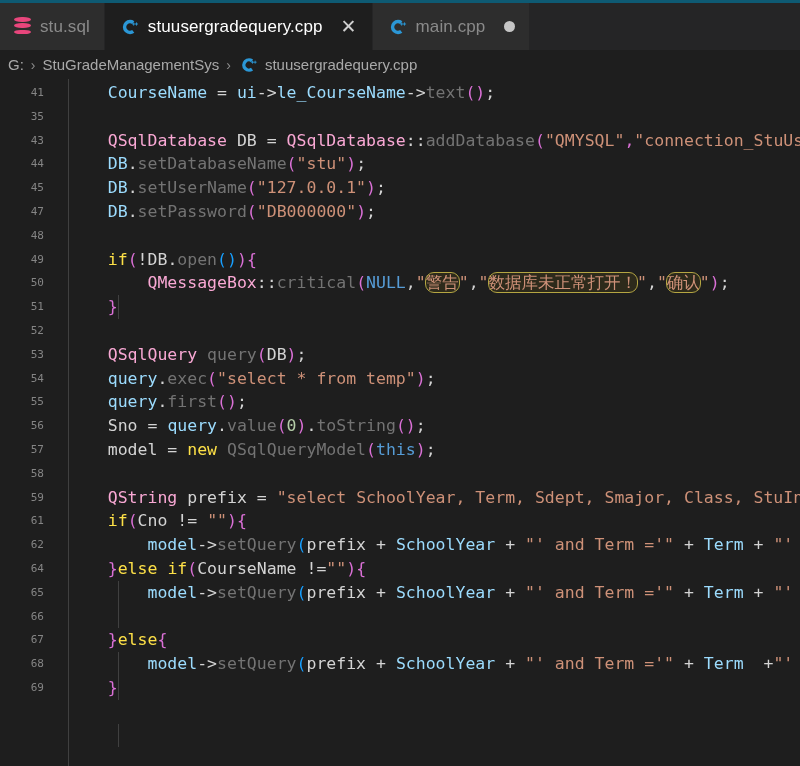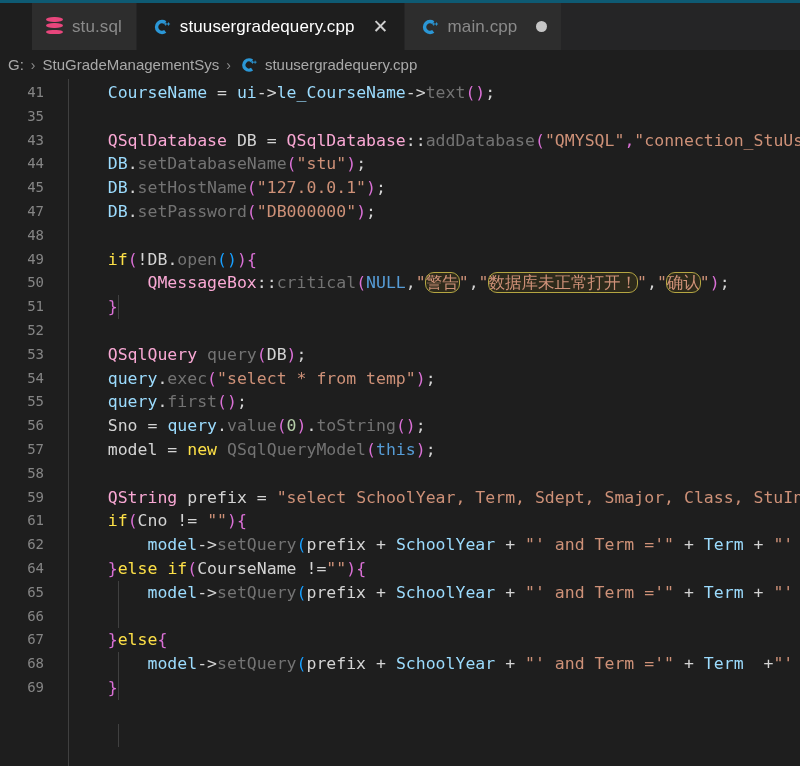--- a/index.html
+++ b/index.html
@@ -14,21 +14,20 @@
   
   #accent-strip { height: 3px; width: 100%; background: #0e5a73; }
 
   
   #tab-bar {
     height: 47px;
     background: #f0abfc;
     display: flex;
     align-items: stretch;
     position: relative;
-    margin-left: 32px;
   }
   .tab {
     display: flex;
     align-items: center;
     gap: 9px;
     padding: 0 14px 0 14px;
     font-size: 17px;
     color: #8a8a8a;
     background: #2d2d2d;
     border-right: 1px solid #252526;
@@ -112,21 +111,21 @@
     align-items: center;
     white-space: pre;
     position: relative;
   }
   .lnum {
     width: 58px;
     flex: 0 0 58px;
     text-align: right;
     padding-right: 14px;
     color: #858585;
-    font-size: 14px;
+    font-size: 11px;
     user-select: none;
   }
   .lcode {
     flex: 1 1 auto;
     position: relative;
     padding-left: 10px;
     color: #d4d4d4;
   }
   
   #guide-main {
@@ -233,21 +232,21 @@
   </div>
 
 <div id="editor">
   <div id="code-area">
     <div id="guide-main"></div>
 
   <div class="line"><span class="lnum">41</span><span class="lcode"><span>    </span><span class="t-var">CourseName</span><span class="t-op"> = </span><span class="t-var">ui</span><span class="t-op">-&gt;</span><span class="t-var">le_CourseName</span><span class="t-op">-&gt;</span><span class="t-fn">text</span><span class="t-paren2">(</span><span class="t-paren2">)</span><span class="t-punc">;</span></span></div>
       <div class="line"><span class="lnum">35</span><span class="lcode"></span></div>
       <div class="line"><span class="lnum">43</span><span class="lcode"><span>    </span><span class="t-type">QSqlDatabase</span><span class="t-plain"> DB </span><span class="t-op">= </span><span class="t-type">QSqlDatabase</span><span class="t-plain">::</span><span class="t-fn">addDatabase</span><span class="t-paren2">(</span><span class="t-str">"QMYSQL"</span><span class="t-paren2">,</span><span class="t-str">"connection_StuUser</span></span></div>
       <div class="line"><span class="lnum">44</span><span class="lcode"><span>    </span><span class="t-var">DB</span><span class="t-plain">.</span><span class="t-fn">setDatabaseName</span><span class="t-paren2">(</span><span class="t-str">"stu"</span><span class="t-paren2">)</span><span class="t-punc">;</span></span></div>
-      <div class="line"><span class="lnum">45</span><span class="lcode"><span>    </span><span class="t-var">DB</span><span class="t-plain">.</span><span class="t-fn">setHostName</span><span class="t-paren2">(</span><span class="t-str">"127.0.0.1"</span><span class="t-paren2">)</span><span class="t-punc">;</span></span></div>
+      <div class="line"><span class="lnum">45</span><span class="lcode"><span>    </span><span class="t-var">DB</span><span class="t-plain">.</span><span class="t-fn">setUserName</span><span class="t-paren2">(</span><span class="t-str">"127.0.0.1"</span><span class="t-paren2">)</span><span class="t-punc">;</span></span></div>
       <div class="line"><span class="lnum">47</span><span class="lcode"><span>    </span><span class="t-var">DB</span><span class="t-plain">.</span><span class="t-fn">setPassword</span><span class="t-paren2">(</span><span class="t-str">"DB000000"</span><span class="t-paren2">)</span><span class="t-punc">;</span></span></div>
       <div class="line"><span class="lnum">48</span><span class="lcode"></span></div>
       <div class="line"><span class="lnum">49</span><span class="lcode"><span>    </span><span class="t-kw">if</span><span class="t-paren2">(</span><span class="t-op">!</span><span class="t-plain">DB</span><span class="t-plain">.</span><span class="t-fn">open</span><span class="t-paren3">(</span><span class="t-paren3">)</span><span class="t-paren2">)</span><span class="t-paren2">{</span></span></div>
       <div class="line"><span class="lnum">50</span><span class="lcode"><span>        </span><span class="t-type">QMessageBox</span><span class="t-plain">::</span><span class="t-fn">critical</span><span class="t-paren2">(</span><span class="t-const">NULL</span><span class="t-punc">,</span><span class="t-str">"</span><span class="t-str hl cjk">警告</span><span class="t-str">"</span><span class="t-punc">,</span><span class="t-str">"</span><span class="t-str hl cjk">数据库未正常打开！</span><span class="t-str">"</span><span class="t-punc">,</span><span class="t-str">"</span><span class="t-str hl cjk">确认</span><span class="t-str">"</span><span class="t-paren2">)</span><span class="t-punc">;</span></span></div>
       <div class="line"><span class="lnum">51</span><span class="lcode"><span>    </span><span class="t-paren2">}</span></span></div>
       <div class="line"><span class="lnum">52</span><span class="lcode"></span></div>
       <div class="line"><span class="lnum">53</span><span class="lcode"><span>    </span><span class="t-type">QSqlQuery</span><span class="t-fn"> query</span><span class="t-paren2">(</span><span class="t-plain">DB</span><span class="t-paren2">)</span><span class="t-punc">;</span></span></div>
       <div class="line"><span class="lnum">54</span><span class="lcode"><span>    </span><span class="t-var">query</span><span class="t-plain">.</span><span class="t-fn">exec</span><span class="t-paren2">(</span><span class="t-str">"select * from temp"</span><span class="t-paren2">)</span><span class="t-punc">;</span></span></div>
       <div class="line"><span class="lnum">55</span><span class="lcode"><span>    </span><span class="t-var">query</span><span class="t-plain">.</span><span class="t-fn">first</span><span class="t-paren2">(</span><span class="t-paren2">)</span><span class="t-punc">;</span></span></div>
       <div class="line"><span class="lnum">56</span><span class="lcode"><span>    </span><span class="t-plain">Sno </span><span class="t-op">= </span><span class="t-var">query</span><span class="t-plain">.</span><span class="t-fn">value</span><span class="t-paren2">(</span><span class="t-num">0</span><span class="t-paren2">)</span><span class="t-plain">.</span><span class="t-fn">toString</span><span class="t-paren2">(</span><span class="t-paren2">)</span><span class="t-punc">;</span></span></div>

